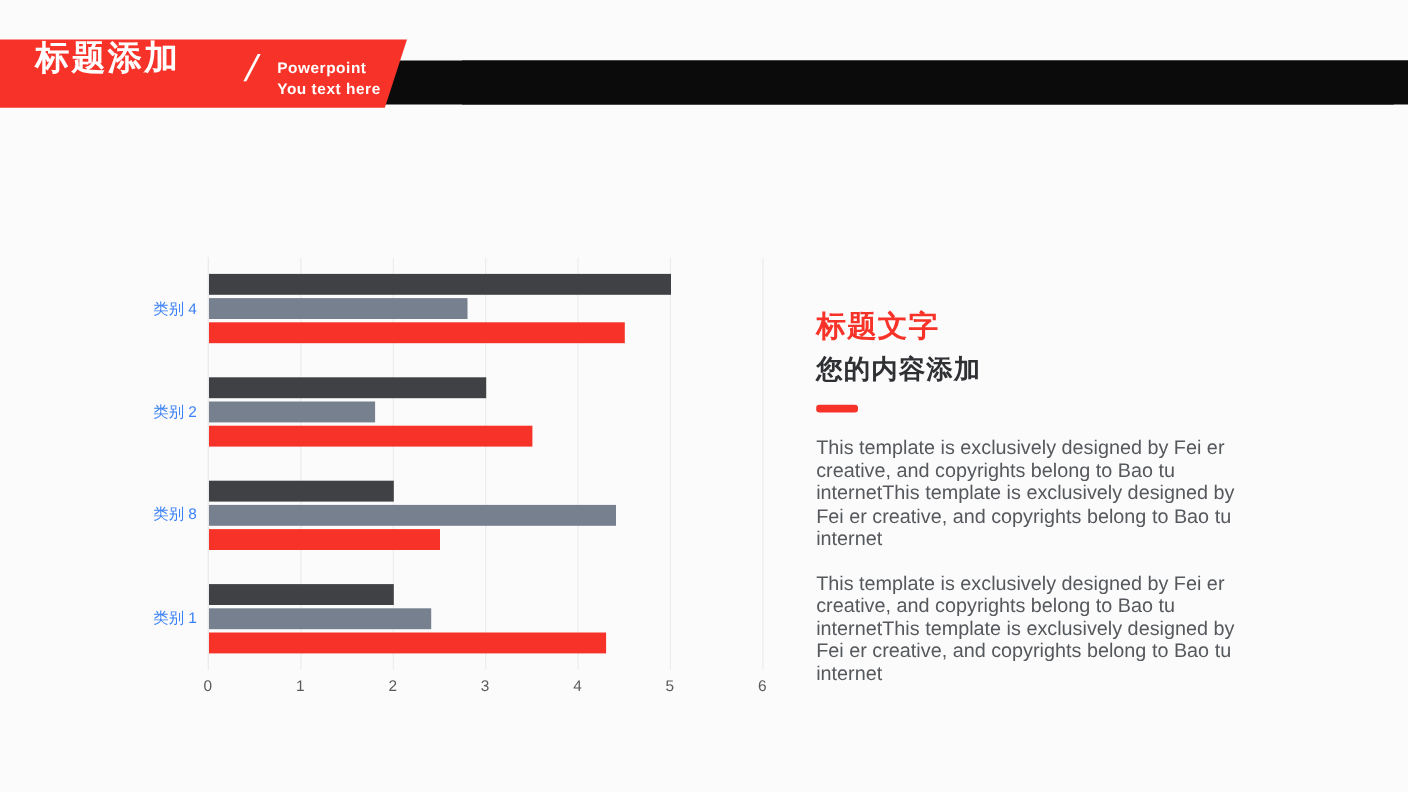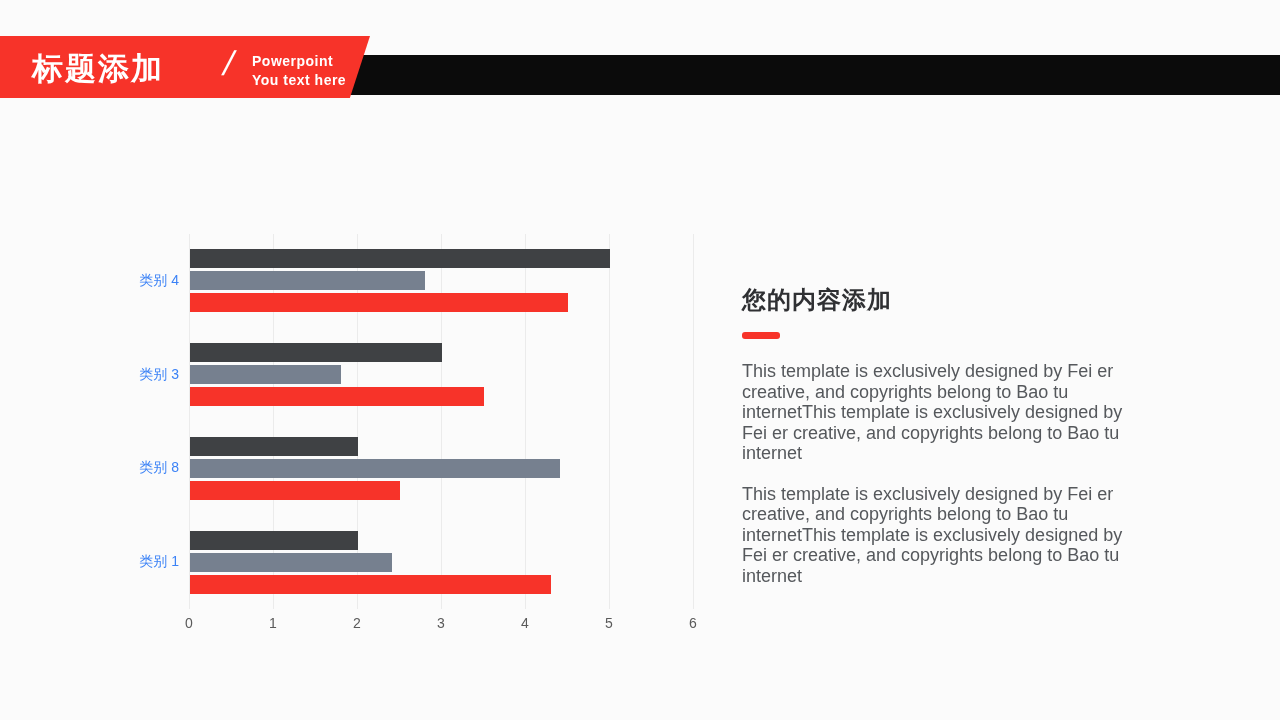--- a/index.html
+++ b/index.html
@@ -47,21 +47,21 @@
   .header-black-fill {
     position: absolute;
     top: 55px;
     left: 420px;
     width: 860px;
     height: 40px;
     background: #0b0b0b;
   }
   .header-title {
     position: absolute;
-    top: 48px;
+    top: 32px;
     left: 32px;
     font-size: 31px;
     font-weight: bold;
     color: #ffffff;
     letter-spacing: 2px;
     z-index: 5;
   }
   .header-slash {
     position: absolute;
     top: 44px;
@@ -210,33 +210,34 @@
       <div class="gridline" style="left: 336px;"></div>
       <div class="xtick" style="left: 336px;">4</div>
       <div class="gridline" style="left: 420px;"></div>
       <div class="xtick" style="left: 420px;">5</div>
       <div class="gridline" style="left: 504px;"></div>
       <div class="xtick" style="left: 504px;">6</div>
       <div class="cat-label-wrap" style="top: 37.875px; left: -70px;">类别 4</div>
       <div class="bar" style="left: 1px; top: 15.375px; width: 420px; background: rgb(63, 65, 68);"></div>
       <div class="bar" style="left: 1px; top: 37.375px; width: 235.2px; background: rgb(118, 128, 143);"></div>
       <div class="bar" style="left: 1px; top: 59.375px; width: 378px; background: rgb(247, 51, 41);"></div>
-      <div class="cat-label-wrap" style="top: 131.625px; left: -70px;">类别 3</div>
+      <div class="cat-label-wrap" style="top: 131.625px; left: -70px;">类别 2</div>
       <div class="bar" style="left: 1px; top: 109.125px; width: 252px; background: rgb(63, 65, 68);"></div>
       <div class="bar" style="left: 1px; top: 131.125px; width: 151.2px; background: rgb(118, 128, 143);"></div>
       <div class="bar" style="left: 1px; top: 153.125px; width: 294px; background: rgb(247, 51, 41);"></div>
       <div class="cat-label-wrap" style="top: 225.375px; left: -70px;">类别 8</div>
       <div class="bar" style="left: 1px; top: 202.875px; width: 168px; background: rgb(63, 65, 68);"></div>
       <div class="bar" style="left: 1px; top: 224.875px; width: 369.6px; background: rgb(118, 128, 143);"></div>
       <div class="bar" style="left: 1px; top: 246.875px; width: 210px; background: rgb(247, 51, 41);"></div>
       <div class="cat-label-wrap" style="top: 319.125px; left: -70px;">类别 1</div>
       <div class="bar" style="left: 1px; top: 296.625px; width: 168px; background: rgb(63, 65, 68);"></div>
       <div class="bar" style="left: 1px; top: 318.625px; width: 201.6px; background: rgb(118, 128, 143);"></div>
       <div class="bar" style="left: 1px; top: 340.625px; width: 361.2px; background: rgb(247, 51, 41);"></div>
     </div>
 </div>
 
 <div class="right-block">
+  <div class="r-title">标题文字</div>
   <div class="r-subtitle">您的内容添加</div>
   <div class="r-rule"></div>
   <p class="r-para">This template is exclusively designed by Fei er creative, and copyrights belong to Bao tu internetThis template is exclusively designed by Fei er creative, and copyrights belong to Bao tu internet</p>
   <p class="r-para">This template is exclusively designed by Fei er creative, and copyrights belong to Bao tu internetThis template is exclusively designed by Fei er creative, and copyrights belong to Bao tu internet</p>
 </div>
 
 </body></html>

